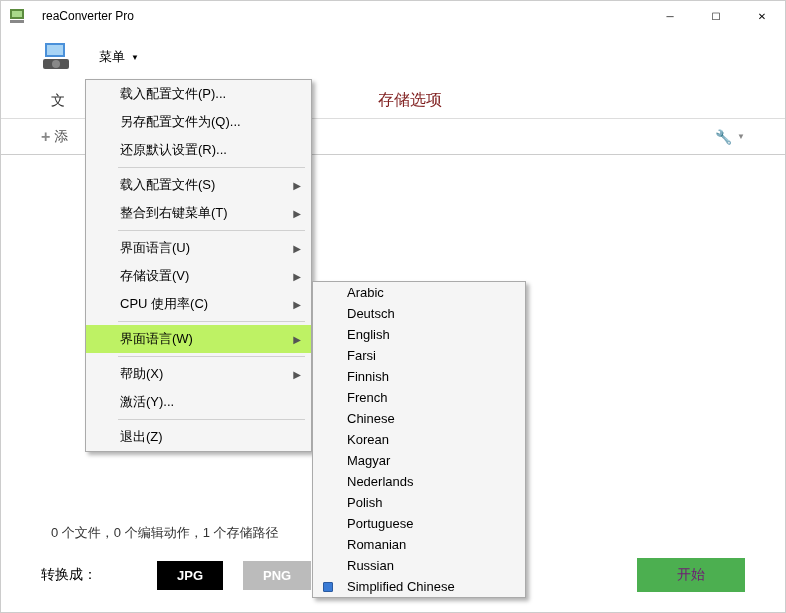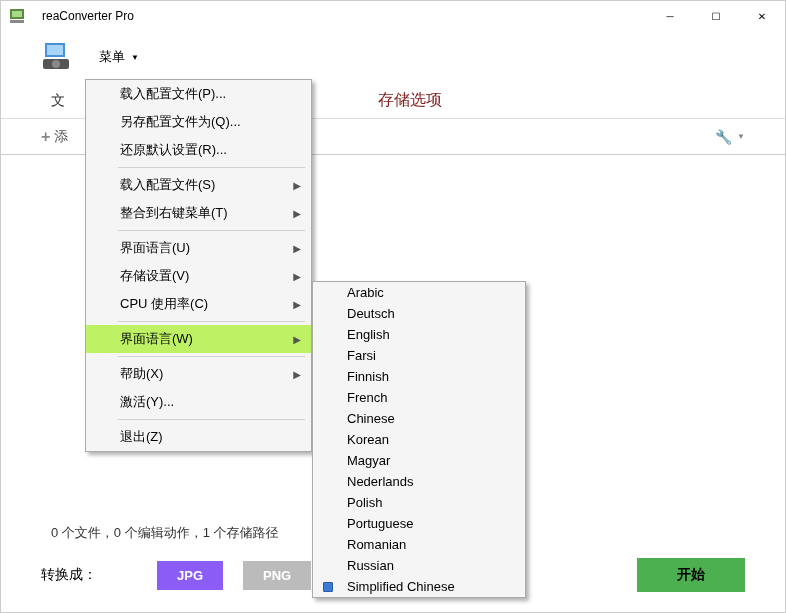--- a/index.html
+++ b/index.html
@@ -18,24 +18,24 @@
     .tab-center { flex: 1; text-align: center; font-size: 16px; color: #7f1d1d; }
     .add-row { display: flex; align-items: center; height: 36px; padding: 0 40px; border-bottom: 1px solid #ccc; }
     .add-btn { font-size: 14px; color: #555; display: flex; align-items: center; }
     .plus { font-size: 16px; margin-right: 4px; color: #888; font-weight: bold; }
     .wrench { margin-left: auto; color: #888; font-size: 14px; display: flex; align-items: center; }
     .wrench .arrow { margin-left: 4px; font-size: 8px; }
     .status { position: absolute; bottom: 70px; left: 50px; font-size: 13px; color: #333; }
     .bottom-bar { position: absolute; bottom: 20px; left: 40px; right: 40px; display: flex; align-items: center; gap: 20px; }
     .convert-label { margin-right: 40px; font-size: 14px; }
     .fmt-btn { padding: 7px 20px; font-size: 13px; font-weight: bold; color: #fff; border: none; }
-    .fmt-jpg { background: #8b5cf6; }
+    .fmt-jpg { background: #000000; }
     .fmt-gray { background: #bbb; }
     .add-fmt { width: 32px; height: 32px; background: #555; color: #fff; display: flex; align-items: center; justify-content: center; font-size: 20px; font-weight: bold; }
-    .start-btn { margin-left: auto; background: #4caf50; color: #000000; padding: 8px 40px; font-size: 14px; border: none; font-weight: bold; }
+    .start-btn { margin-left: auto; background: #4caf50; color: #701a75; padding: 8px 40px; font-size: 14px; border: none; }
     .dropdown { position: absolute; top: 78px; left: 84px; width: 227px; background: #f5f5f5; border: 1px solid #aaa; box-shadow: 3px 3px 4px rgba(0,0,0,0.3); z-index: 10; }
     .menu-item { padding: 5px 26px 5px 34px; font-size: 13px; color: #000; position: relative; cursor: default; display: flex; align-items: center; }
     .menu-item.hover { background: #bef264; }
     .menu-item .sub-arrow { position: absolute; right: 10px; font-size: 10px; color: #555; }
     .menu-sep { height: 1px; background: #d0d0d0; margin: 3px 6px 3px 32px; }
     .submenu { position: absolute; top: 280px; left: 311px; width: 214px; background: #f5f5f5; border: 1px solid #aaa; box-shadow: 3px 3px 4px rgba(0,0,0,0.3); z-index: 11; }
     .submenu .menu-item { padding: 3px 16px 3px 34px; }
     .submenu .menu-item.selected::before { content: ""; position: absolute; left: 10px; width: 8px; height: 8px; background: #3a7bd5; border-radius: 1px; border: 1px solid #2a5aa0; }
   </style>
 </head>

